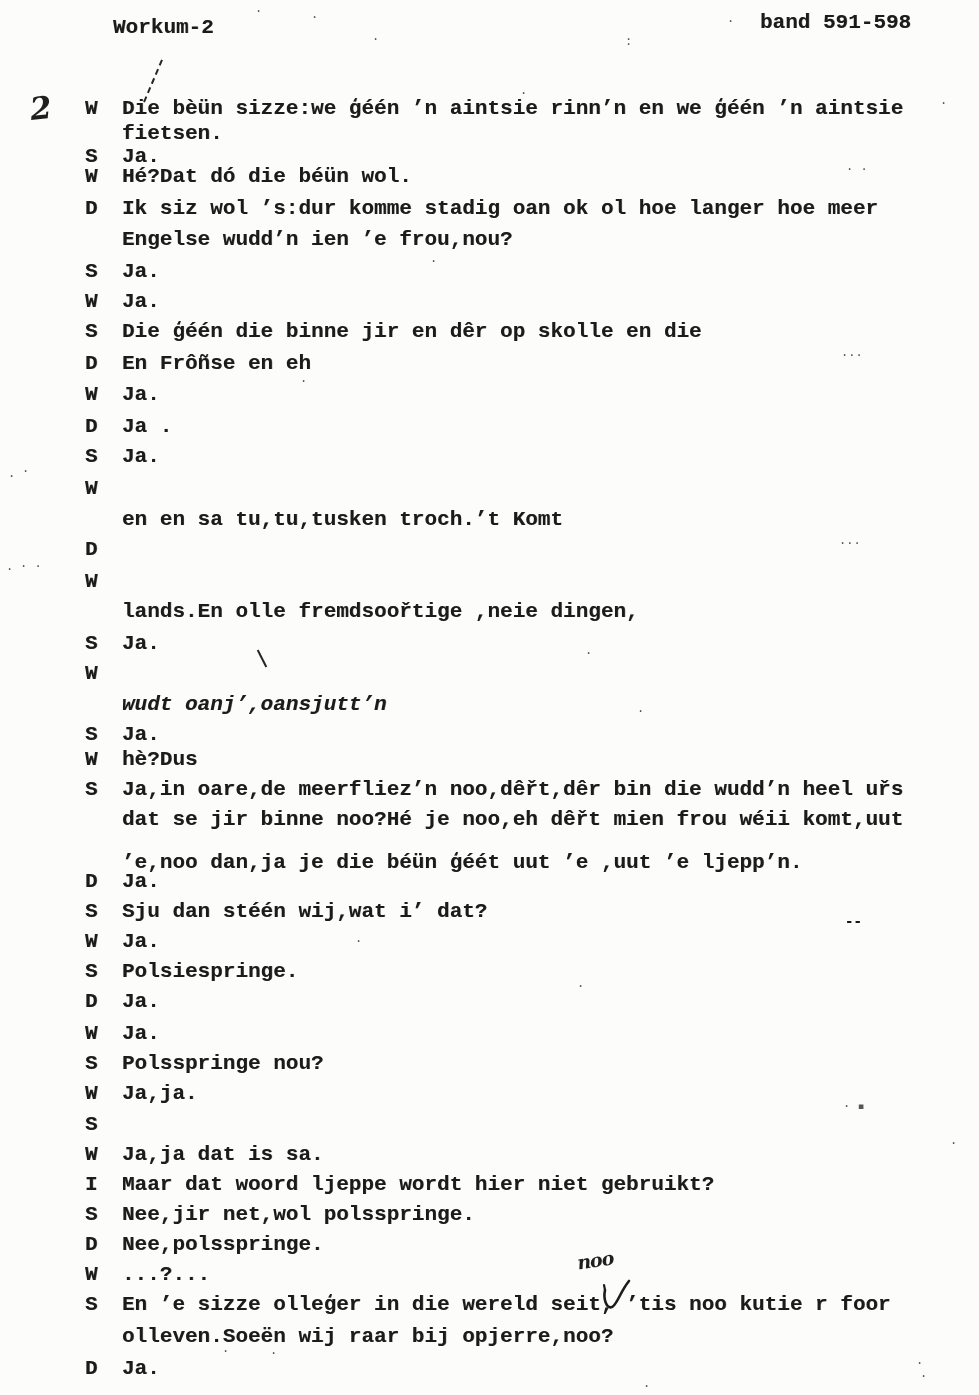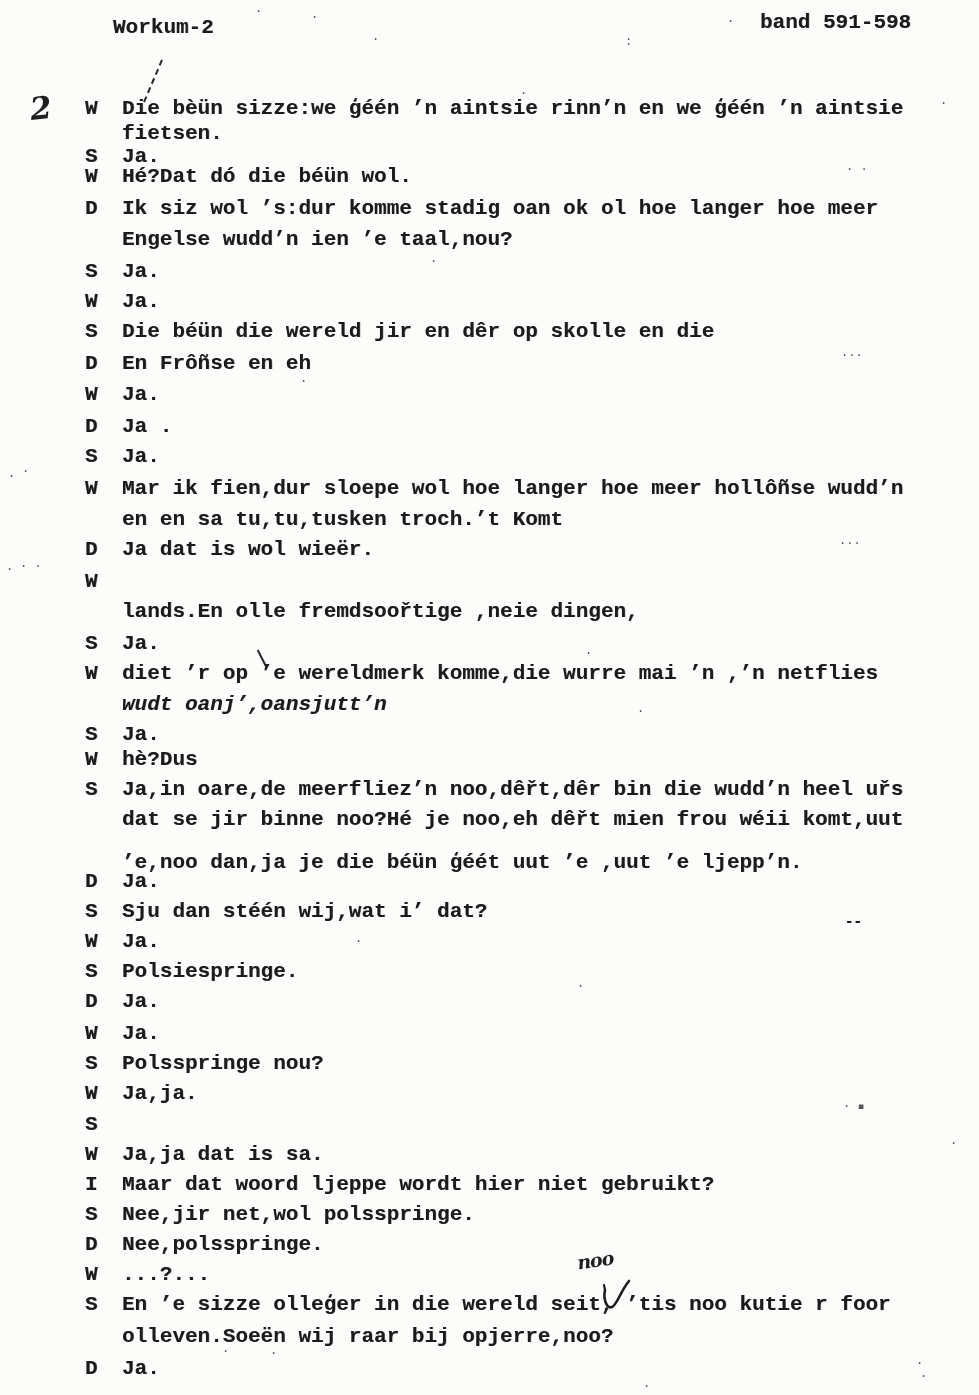--- a/index.html
+++ b/index.html
@@ -66,35 +66,35 @@
   <span class="typed hdr-right">band 591-598</span>
 
   <span class="hand pageno">2</span>
 
   <div>
       <div class="line typed" style="top: 97px;"><span class="spk">W</span><span class="txt">Die bèün sizze:we ģéén ’n aintsie rinn’n en we ģéén ’n aintsie</span></div>
       <div class="line typed" style="top: 122px;"><span class="spk"></span><span class="txt">fietsen.</span></div>
       <div class="line typed" style="top: 145px;"><span class="spk">S</span><span class="txt">Ja.</span></div>
       <div class="line typed" style="top: 165px;"><span class="spk">W</span><span class="txt">Hé?Dat dó die béün wol.</span></div>
       <div class="line typed" style="top: 197px;"><span class="spk">D</span><span class="txt">Ik siz wol ’s:dur komme stadig oan ok ol hoe langer hoe meer</span></div>
-      <div class="line typed" style="top: 228px;"><span class="spk"></span><span class="txt">Engelse wudd’n ien ’e taal,nou?</span></div>
+      <div class="line typed" style="top: 228px;"><span class="spk"></span><span class="txt">Engelse wudd’n ien ’e frou,nou?</span></div>
       <div class="line typed" style="top: 260px;"><span class="spk">S</span><span class="txt">Ja.</span></div>
       <div class="line typed" style="top: 290px;"><span class="spk">W</span><span class="txt">Ja.</span></div>
-      <div class="line typed" style="top: 320px;"><span class="spk">S</span><span class="txt">Die béün die wereld jir en dêr op skolle en die</span></div>
+      <div class="line typed" style="top: 320px;"><span class="spk">S</span><span class="txt">Die ģéén die binne jir en dêr op skolle en die</span></div>
       <div class="line typed" style="top: 352px;"><span class="spk">D</span><span class="txt">En Frôñse en eh</span></div>
       <div class="line typed" style="top: 383px;"><span class="spk">W</span><span class="txt">Ja.</span></div>
       <div class="line typed" style="top: 415px;"><span class="spk">D</span><span class="txt">Ja .</span></div>
       <div class="line typed" style="top: 445px;"><span class="spk">S</span><span class="txt">Ja.</span></div>
-      <div class="line typed" style="top: 477px;"><span class="spk">W</span><span class="txt">Mar ik fien,dur sloepe wol hoe langer hoe meer hollôñse wudd’n</span></div>
+      <div class="line typed" style="top: 477px;"><span class="spk">W</span></div>
       <div class="line typed" style="top: 508px;"><span class="spk"></span><span class="txt">en en sa tu,tu,tusken troch.’t Komt</span></div>
-      <div class="line typed" style="top: 538px;"><span class="spk">D</span><span class="txt">Ja dat is wol wieër.</span></div>
+      <div class="line typed" style="top: 538px;"><span class="spk">D</span></div>
       <div class="line typed" style="top: 570px;"><span class="spk">W</span></div>
       <div class="line typed" style="top: 600px;"><span class="spk"></span><span class="txt">lands.En olle fremdsoořtige ,neie dingen,</span></div>
       <div class="line typed" style="top: 632px;"><span class="spk">S</span><span class="txt">Ja.</span></div>
-      <div class="line typed" style="top: 662px;"><span class="spk">W</span><span class="txt">diet ’r op ’e wereldmerk komme,die wurre mai ’n ,’n netflies</span></div>
+      <div class="line typed" style="top: 662px;"><span class="spk">W</span></div>
       <div class="line typed" style="top: 693px; font-style: italic;"><span class="spk"></span><span class="txt">wudt oanj’,oansjutt’n</span></div>
       <div class="line typed" style="top: 723px;"><span class="spk">S</span><span class="txt">Ja.</span></div>
       <div class="line typed" style="top: 748px;"><span class="spk">W</span><span class="txt">hè?Dus</span></div>
       <div class="line typed" style="top: 778px;"><span class="spk">S</span><span class="txt">Ja,in oare,de meerfliez’n noo,dêřt,dêr bin die wudd’n heel uřs</span></div>
       <div class="line typed" style="top: 808px;"><span class="spk"></span><span class="txt">dat se jir binne noo?Hé je noo,eh dêřt mien frou wéii komt,uut</span></div>
       <div class="line typed" style="top: 851px; text-align: right;"><span class="spk"></span><span class="txt">’e,noo dan,ja je die béün ģéét uut ’e ,uut ’e ljepp’n.</span></div>
       <div class="line typed" style="top: 870px;"><span class="spk">D</span><span class="txt">Ja.</span></div>
       <div class="line typed" style="top: 900px;"><span class="spk">S</span><span class="txt">Sju dan stéén wij,wat i’ dat?</span></div>
       <div class="line typed" style="top: 930px;"><span class="spk">W</span><span class="txt">Ja.</span></div>
       <div class="line typed" style="top: 960px;"><span class="spk">S</span><span class="txt">Polsiespringe.</span></div>

